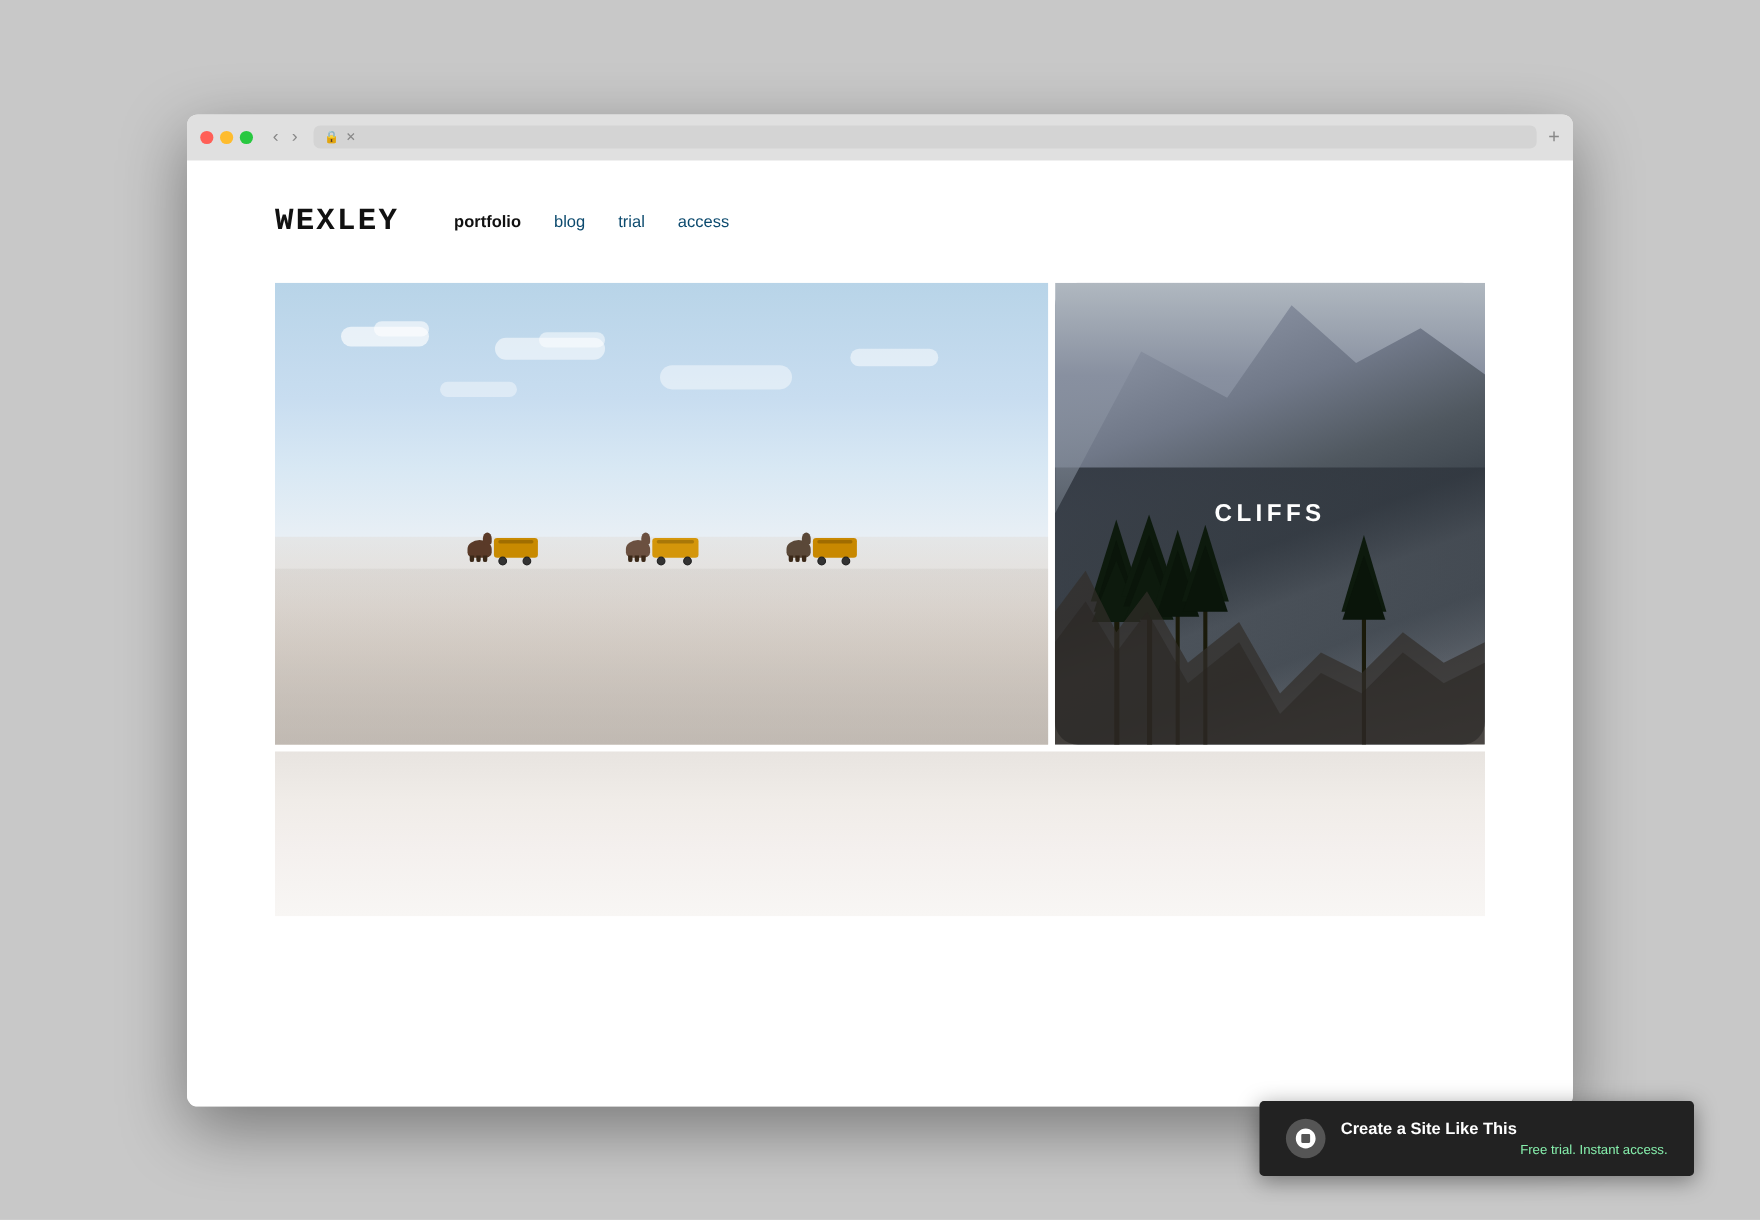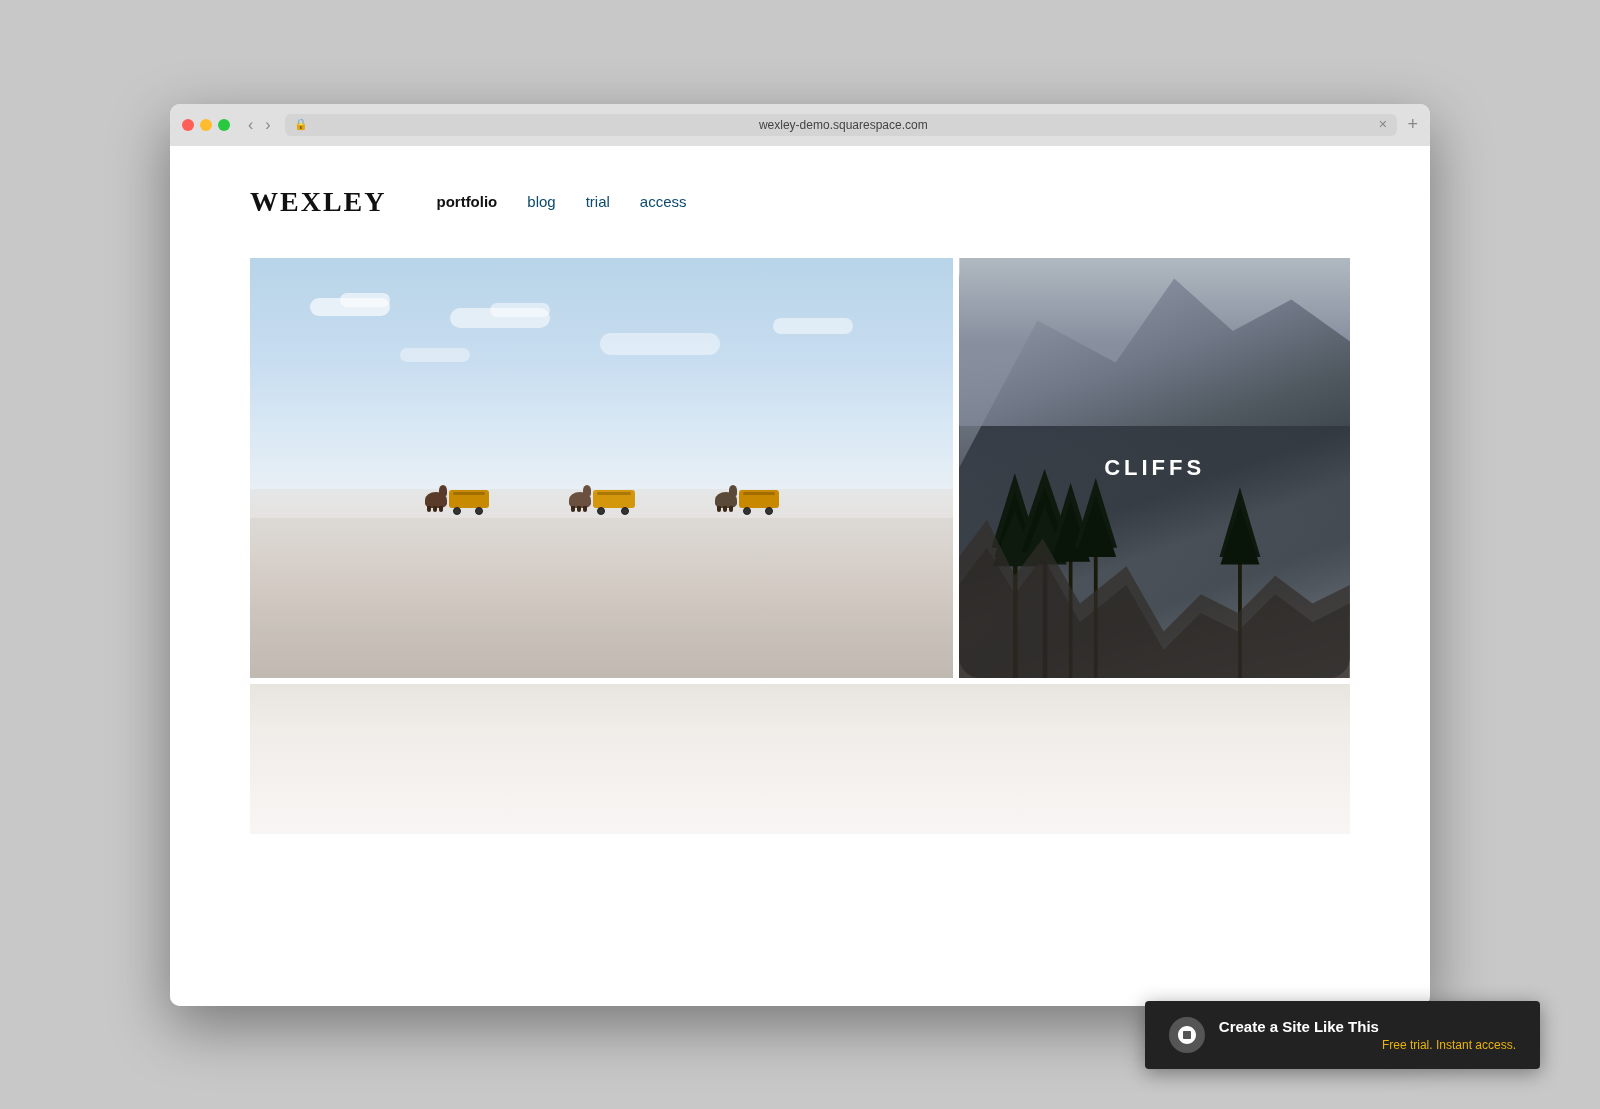--- a/index.html
+++ b/index.html
@@ -118,21 +118,21 @@
       align-items: center;
       padding: 40px 80px 30px 80px;
       gap: 40px;
     }
 
     .site-logo {
       font-size: 28px;
       font-weight: 900;
       letter-spacing: 2px;
       color: #111;
-      font-family: Liberation Serif, serif;
+      font-family: Liberation Mono, monospace;
       text-transform: uppercase;
     }
 
     .site-nav {
       display: flex;
       gap: 30px;
       margin-left: 10px;
     }
 
     .nav-item {
@@ -328,21 +328,21 @@
     }
 
     .cta-main-text {
       font-size: 15px;
       font-weight: 600;
       color: white;
     }
 
     .cta-sub-text {
       font-size: 12px;
-      color: #eab308;
+      color: #86efac;
       margin-top: 20px;
     }
 
     
     .clouds {
       position: absolute;
       top: 30px;
       left: 0;
       right: 0;
       height: 120px;
@@ -359,21 +359,20 @@
         <div class="traffic-light red"></div>
         <div class="traffic-light yellow"></div>
         <div class="traffic-light green"></div>
       </div>
       <div class="nav-arrows">
         <button class="nav-arrow">‹</button>
         <button class="nav-arrow">›</button>
       </div>
       <div class="address-bar">
         <span class="lock-icon">🔒</span>
-        <span class="address-text">wexley-demo.squarespace.com</span>
         <button class="close-btn">✕</button>
       </div>
       <button class="new-tab-btn">+</button>
     </div>
   </div>
 
   <div class="browser-content">
 
     <header class="site-header">
       <div class="site-logo">WEXLEY</div>

